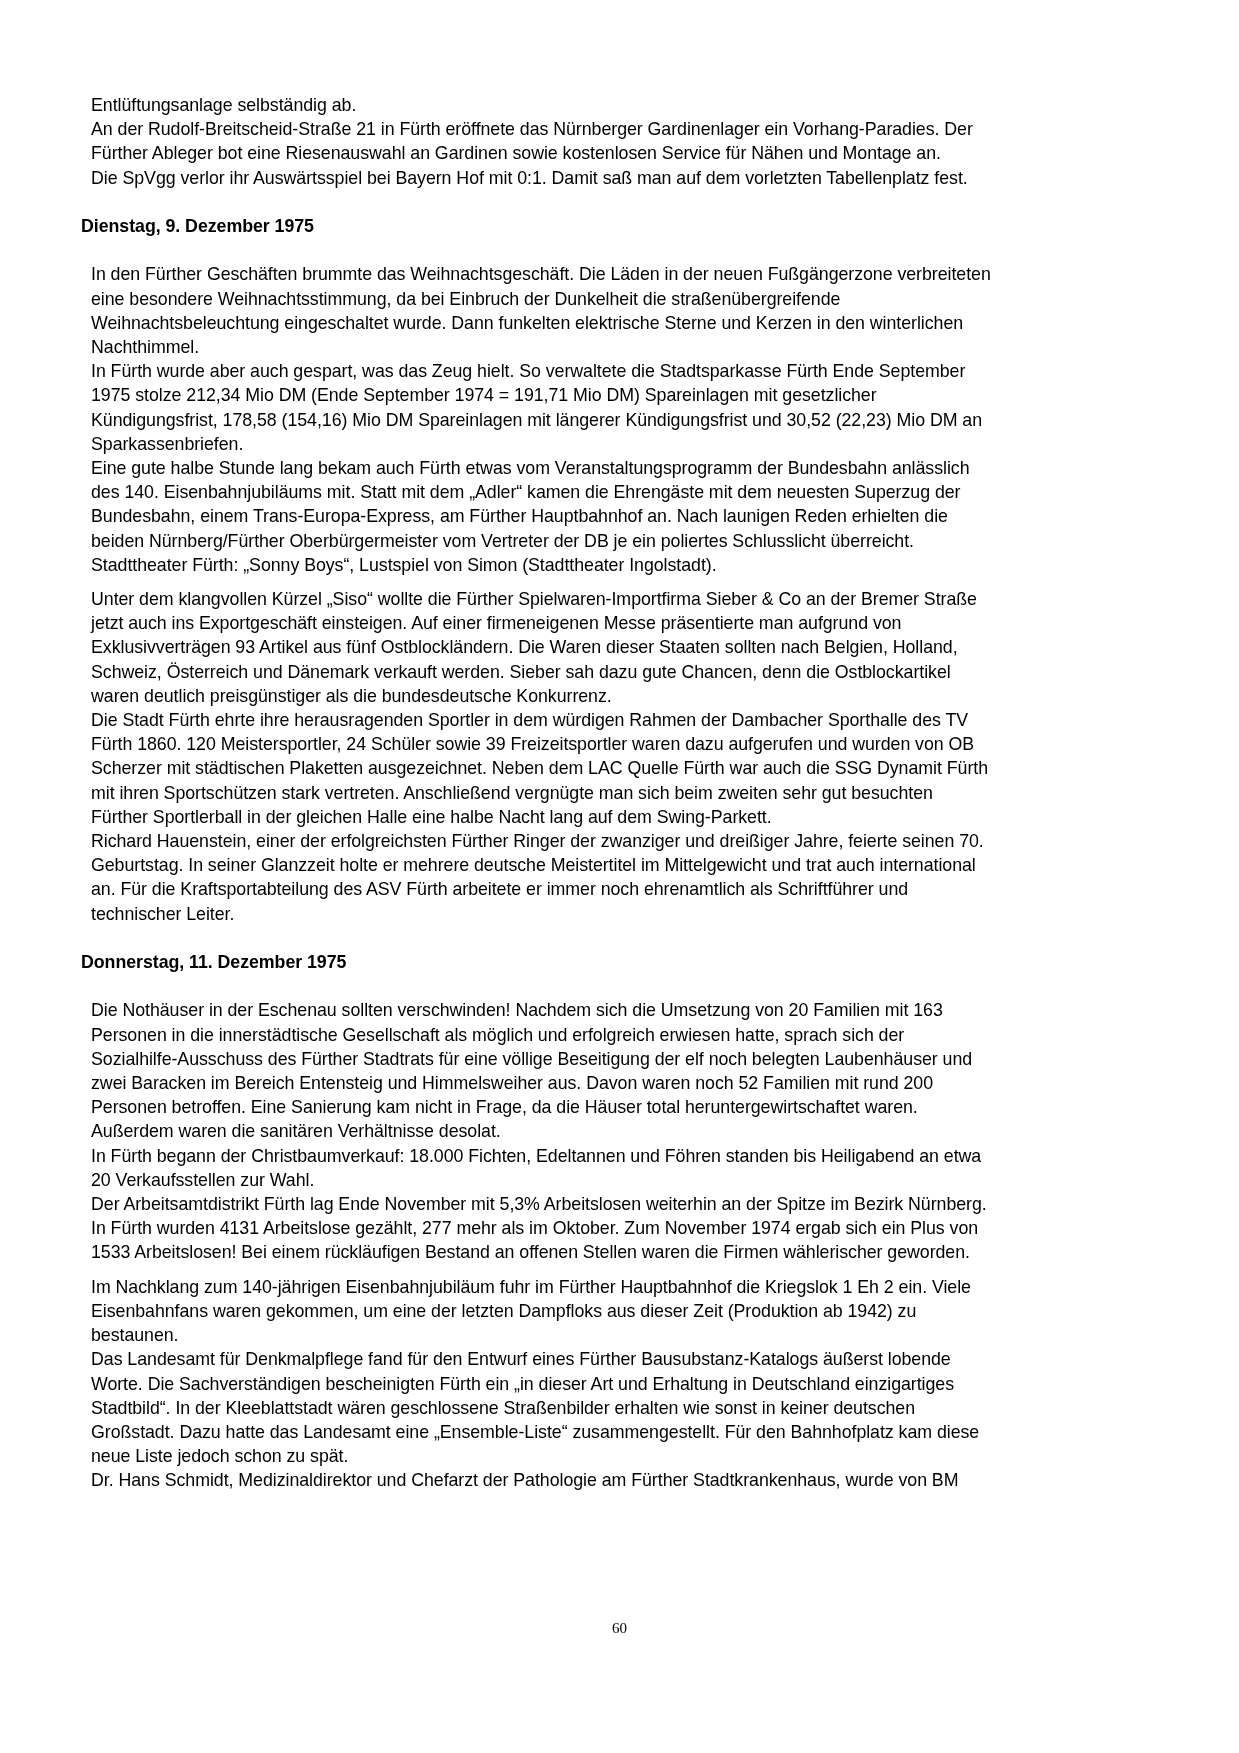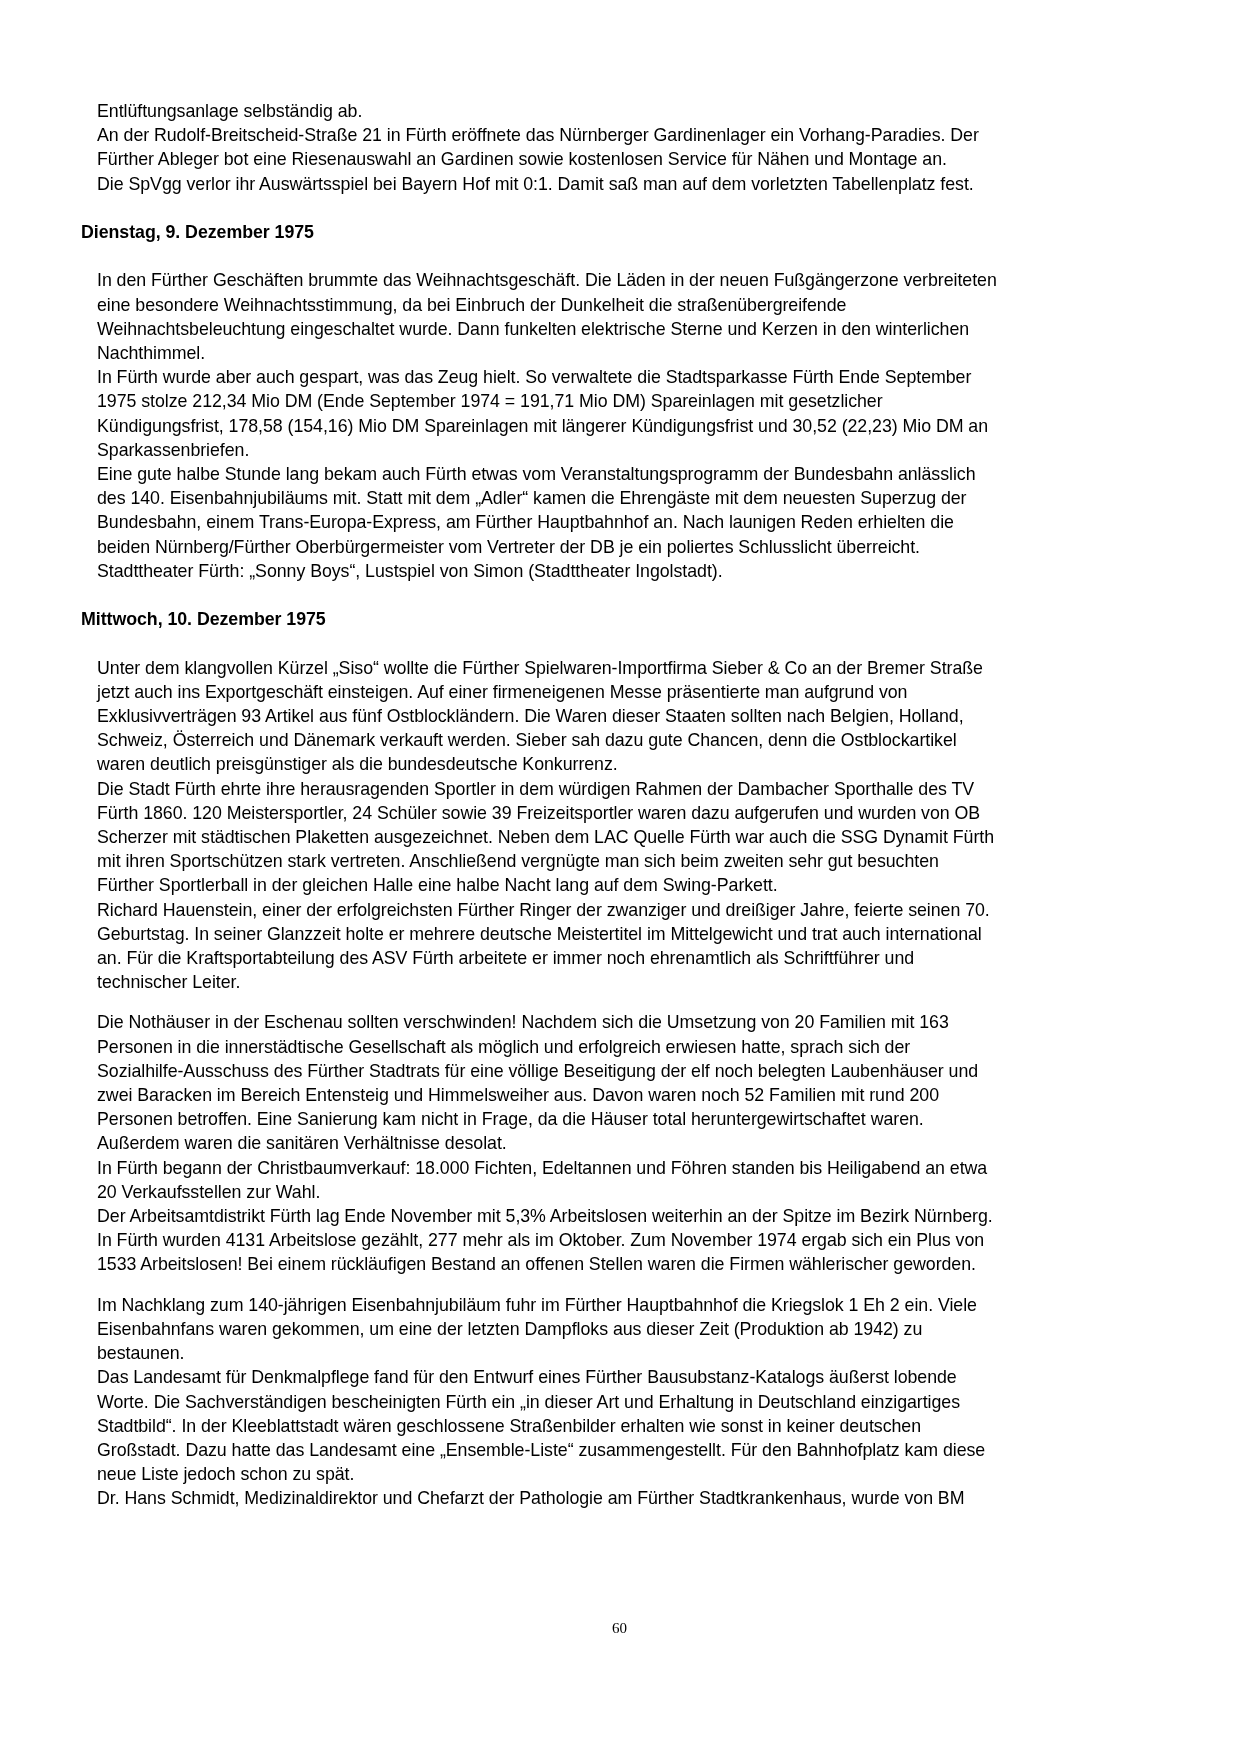--- a/index.html
+++ b/index.html
@@ -20,21 +20,21 @@
     position: absolute;
     left: 81px;
     top: 83px;
     width: 1105px;
     font-size: 17.8px;
     line-height: 24.2px;
     letter-spacing: -0.05px;
   }
   .para {
     white-space: pre;
-    margin: 16px;
+    margin: 10px;
   }
   .heading {
     font-size: 17.8px;
     font-weight: bold;
     line-height: 24.2px;
     margin: 24.2px 0 24.2px 0;
     white-space: pre;
   }
   .page-number {
     position: absolute;
@@ -67,36 +67,36 @@
 In Fürth wurde aber auch gespart, was das Zeug hielt. So verwaltete die Stadtsparkasse Fürth Ende September
 1975 stolze 212,34 Mio DM (Ende September 1974 = 191,71 Mio DM) Spareinlagen mit gesetzlicher
 Kündigungsfrist, 178,58 (154,16) Mio DM Spareinlagen mit längerer Kündigungsfrist und 30,52 (22,23) Mio DM an
 Sparkassenbriefen.
 Eine gute halbe Stunde lang bekam auch Fürth etwas vom Veranstaltungsprogramm der Bundesbahn anlässlich
 des 140. Eisenbahnjubiläums mit. Statt mit dem „Adler“ kamen die Ehrengäste mit dem neuesten Superzug der
 Bundesbahn, einem Trans-Europa-Express, am Fürther Hauptbahnhof an. Nach launigen Reden erhielten die
 beiden Nürnberg/Fürther Oberbürgermeister vom Vertreter der DB je ein poliertes Schlusslicht überreicht.
 Stadttheater Fürth: „Sonny Boys“, Lustspiel von Simon (Stadttheater Ingolstadt).</div>
 
-    <div class="heading">Mittwoch, 10. Dezember 1975</div>
     <div class="para">Unter dem klangvollen Kürzel „Siso“ wollte die Fürther Spielwaren-Importfirma Sieber &amp; Co an der Bremer Straße
 jetzt auch ins Exportgeschäft einsteigen. Auf einer firmeneigenen Messe präsentierte man aufgrund von
 Exklusivverträgen 93 Artikel aus fünf Ostblockländern. Die Waren dieser Staaten sollten nach Belgien, Holland,
 Schweiz, Österreich und Dänemark verkauft werden. Sieber sah dazu gute Chancen, denn die Ostblockartikel
 waren deutlich preisgünstiger als die bundesdeutsche Konkurrenz.
 Die Stadt Fürth ehrte ihre herausragenden Sportler in dem würdigen Rahmen der Dambacher Sporthalle des TV
 Fürth 1860. 120 Meistersportler, 24 Schüler sowie 39 Freizeitsportler waren dazu aufgerufen und wurden von OB
 Scherzer mit städtischen Plaketten ausgezeichnet. Neben dem LAC Quelle Fürth war auch die SSG Dynamit Fürth
 mit ihren Sportschützen stark vertreten. Anschließend vergnügte man sich beim zweiten sehr gut besuchten
 Fürther Sportlerball in der gleichen Halle eine halbe Nacht lang auf dem Swing-Parkett.
 Richard Hauenstein, einer der erfolgreichsten Fürther Ringer der zwanziger und dreißiger Jahre, feierte seinen 70.
 Geburtstag. In seiner Glanzzeit holte er mehrere deutsche Meistertitel im Mittelgewicht und trat auch international
 an. Für die Kraftsportabteilung des ASV Fürth arbeitete er immer noch ehrenamtlich als Schriftführer und
 technischer Leiter.</div>
 
+    <div class="heading">Donnerstag, 11. Dezember 1975</div>
     <div class="para">Die Nothäuser in der Eschenau sollten verschwinden! Nachdem sich die Umsetzung von 20 Familien mit 163
 Personen in die innerstädtische Gesellschaft als möglich und erfolgreich erwiesen hatte, sprach sich der
 Sozialhilfe-Ausschuss des Fürther Stadtrats für eine völlige Beseitigung der elf noch belegten Laubenhäuser und
 zwei Baracken im Bereich Entensteig und Himmelsweiher aus. Davon waren noch 52 Familien mit rund 200
 Personen betroffen. Eine Sanierung kam nicht in Frage, da die Häuser total heruntergewirtschaftet waren.
 Außerdem waren die sanitären Verhältnisse desolat.
 In Fürth begann der Christbaumverkauf: 18.000 Fichten, Edeltannen und Föhren standen bis Heiligabend an etwa
 20 Verkaufsstellen zur Wahl.
 Der Arbeitsamtdistrikt Fürth lag Ende November mit 5,3% Arbeitslosen weiterhin an der Spitze im Bezirk Nürnberg.
 In Fürth wurden 4131 Arbeitslose gezählt, 277 mehr als im Oktober. Zum November 1974 ergab sich ein Plus von

